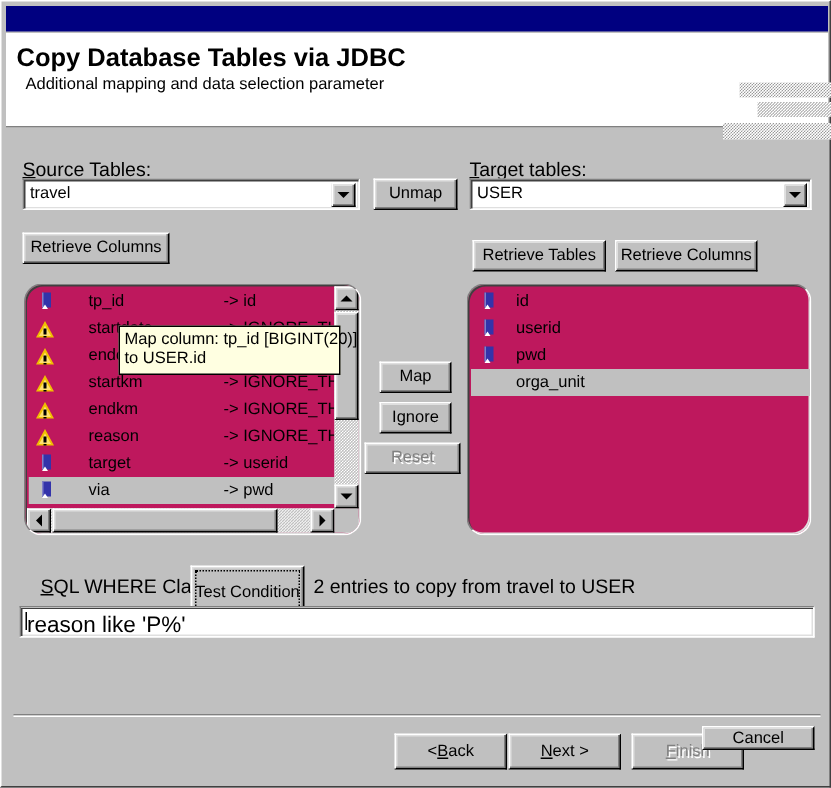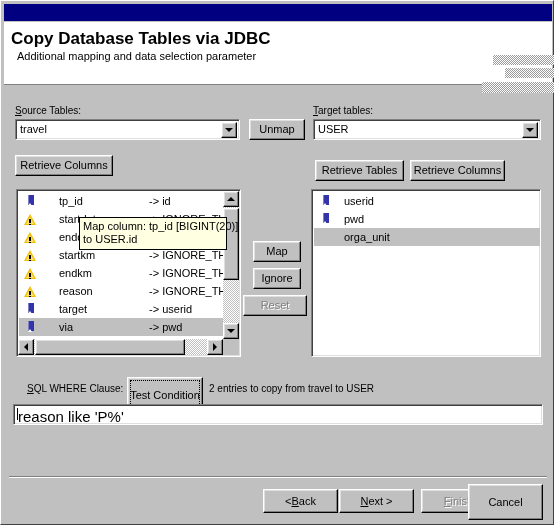--- a/index.html
+++ b/index.html
@@ -70,21 +70,21 @@
     background-position: 0 0, 1px 1px;
     background-color: #ffffff;
   }
   #dbar1 { left: 489px; top: 33px; width: 62px; height: 10px; }
   #dbar2 { left: 501px; top: 46px; width: 50px; height: 10px; }
   #dbar3 { left: 478px; top: 60px; width: 73px; height: 11px; }
 
   
   .label {
     position: absolute;
-    font-size: 10px;
+    font-size: 13px;
     color: #000000;
     white-space: nowrap;
   }
   .label u { text-decoration: underline; }
 
   .btn {
     position: absolute;
     background: #c0c0c0;
     border-top: 1px solid #ffffff;
     border-left: 1px solid #ffffff;
@@ -176,28 +176,29 @@
   .caret {
     position: absolute;
     left: 3px; top: 3px;
     width: 1px; height: 12px;
     background: #000000;
   }
 
   
   .listpane {
     position: absolute;
-    background: #ffffff;
+    background: #be185d;
     border-top: 1px solid #808080;
     border-left: 1px solid #808080;
     border-right: 1px solid #ffffff;
     border-bottom: 1px solid #ffffff;
     box-shadow: inset 1px 1px 0 #404040, inset -1px -1px 0 #dfdfdf;
     box-sizing: border-box;
     overflow: hidden;
+    border-radius: 12px;
   }
   .list-viewport {
     position: absolute;
     left: 2px; top: 2px;
     overflow: hidden;
   }
   .list-row {
     position: relative;
     height: 18px;
     line-height: 18px;
@@ -443,20 +444,21 @@
 
     <div style="position:absolute; right:1px; bottom:1px; width:16px; height:16px; background:#c0c0c0;"></div>
   </div>
 
   <button class="btn" style="left:252px; top:240px; width:48px; height:21px;">Map</button>
   <button class="btn" style="left:252px; top:267px; width:48px; height:21px;text-align:right;">Ignore</button>
   <button class="btn disabled" style="left:242px; top:294px; width:64px; height:21px;">Reset</button>
 
   <div class="listpane" style="left:310px; top:188px; width:230px; height:168px;">
     <div class="list-viewport" id="tgt-viewport" style="width:226px; height:164px;">
+        <div class="list-row"><span class="row-icon icon-bookmark"><i class="bm-body"></i><i class="bm-notch"></i></span><span class="right-name">id</span></div>
         <div class="list-row"><span class="row-icon icon-bookmark"><i class="bm-body"></i><i class="bm-notch"></i></span><span class="right-name">userid</span></div>
         <div class="list-row"><span class="row-icon icon-bookmark"><i class="bm-body"></i><i class="bm-notch"></i></span><span class="right-name">pwd</span></div>
         <div class="list-row selected">
           <span class="right-name">orga_unit</span>
         </div>
       </div>
   </div>
 
   <div id="tooltip">
     <div>Map column: tp_id [BIGINT(20)]</div>
@@ -483,15 +485,15 @@
     </button>
   <button class="btn" style="left:338px; top:488px; width:75px; height:24px;">
       <span></span>
       <u>N</u>
       <span>ext &gt;</span>
     </button>
   <button class="btn disabled" style="left:420px; top:488px; width:75px; height:24px;">
       <u>F</u>
       <span>inish</span>
     </button>
-  <button class="btn" style="left:467px; top:483px; width:75px; height:36px;">Cancel</button>
+  <button class="btn" style="left:467px; top:483px; width:75px; height:16px;">Cancel</button>
 
 </div>
 
 </body></html>

